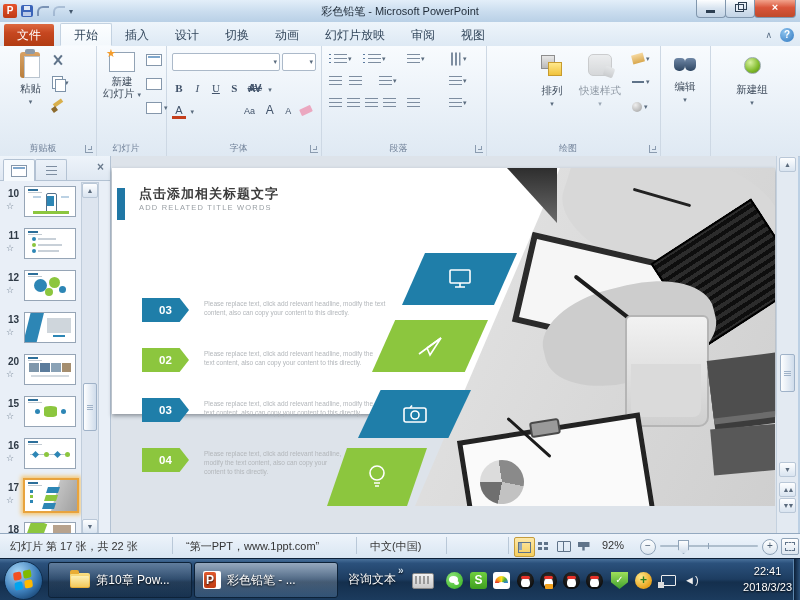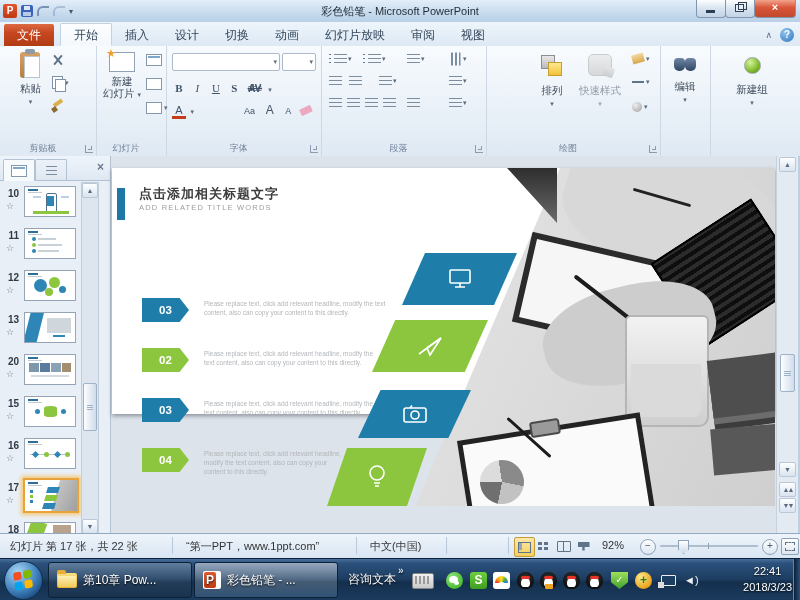--- a/index.html
+++ b/index.html
@@ -669,21 +669,21 @@
 
 <div id="taskbar">
   <div id="orb">
     <div class="flag">
       <i class="f1"></i>
         <i class="f2"></i>
         <i class="f3"></i>
         <i class="f4"></i>
     </div>
   </div>
-  <div class="taskbtn" style="left:48px;width:126px;">
+  <div class="taskbtn" style="left:48px;width:126px;justify-content:center;">
     <span class="folder"></span>
     <span>第10章 Pow...</span>
   </div>
   <div class="taskbtn active" style="left:194px;width:126px;">
     <span class="ppt-task"></span>
     <span>彩色铅笔 - ...</span>
   </div>
   <div id="tb-toolbar" style="left:348px;">咨询文本</div>
   <span class="chev" style="left:398px;top:6px;">»</span>
   <span class="kbd" style="left:412px;top:14px;position:absolute;"></span>

